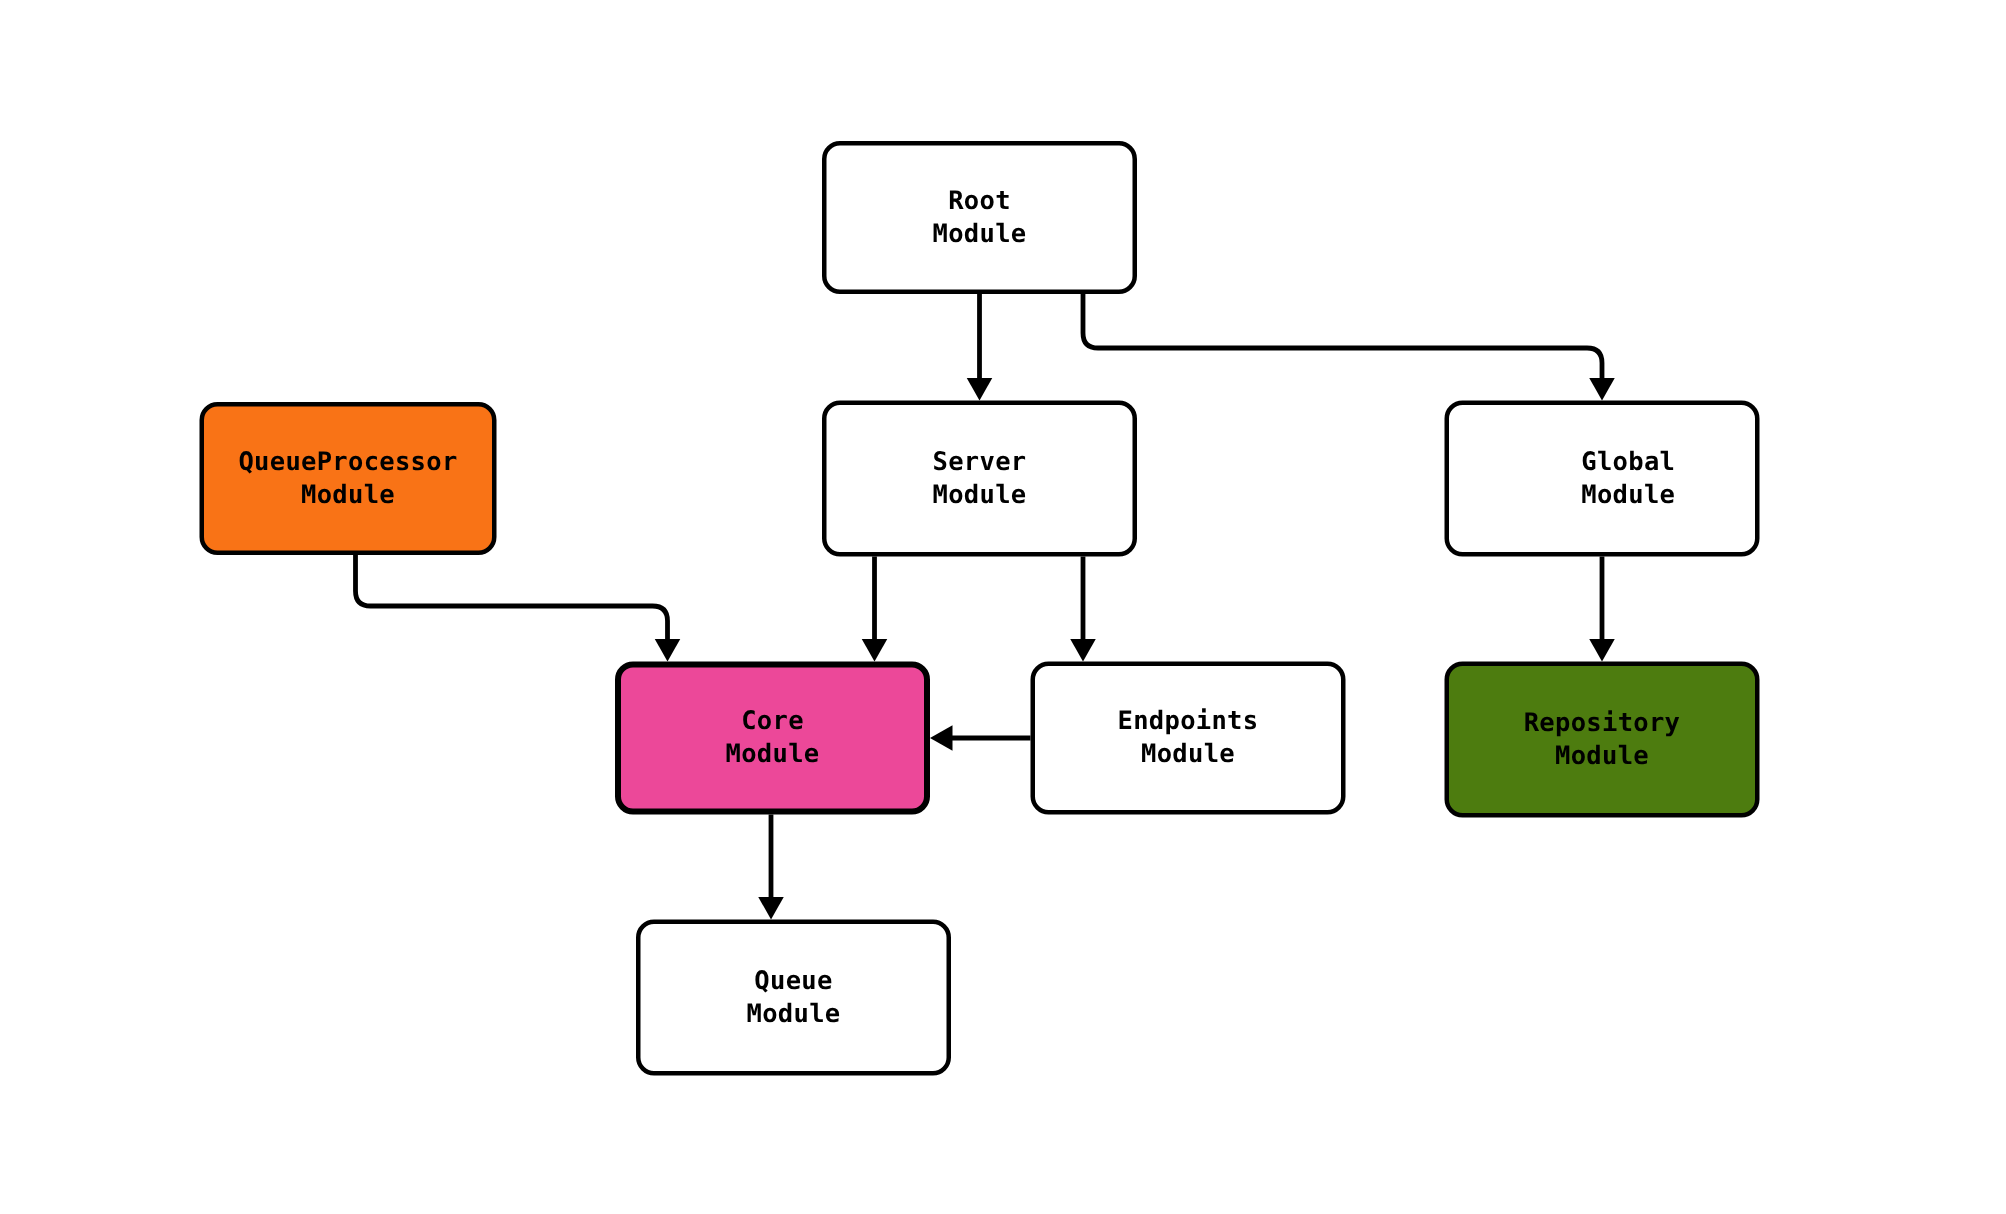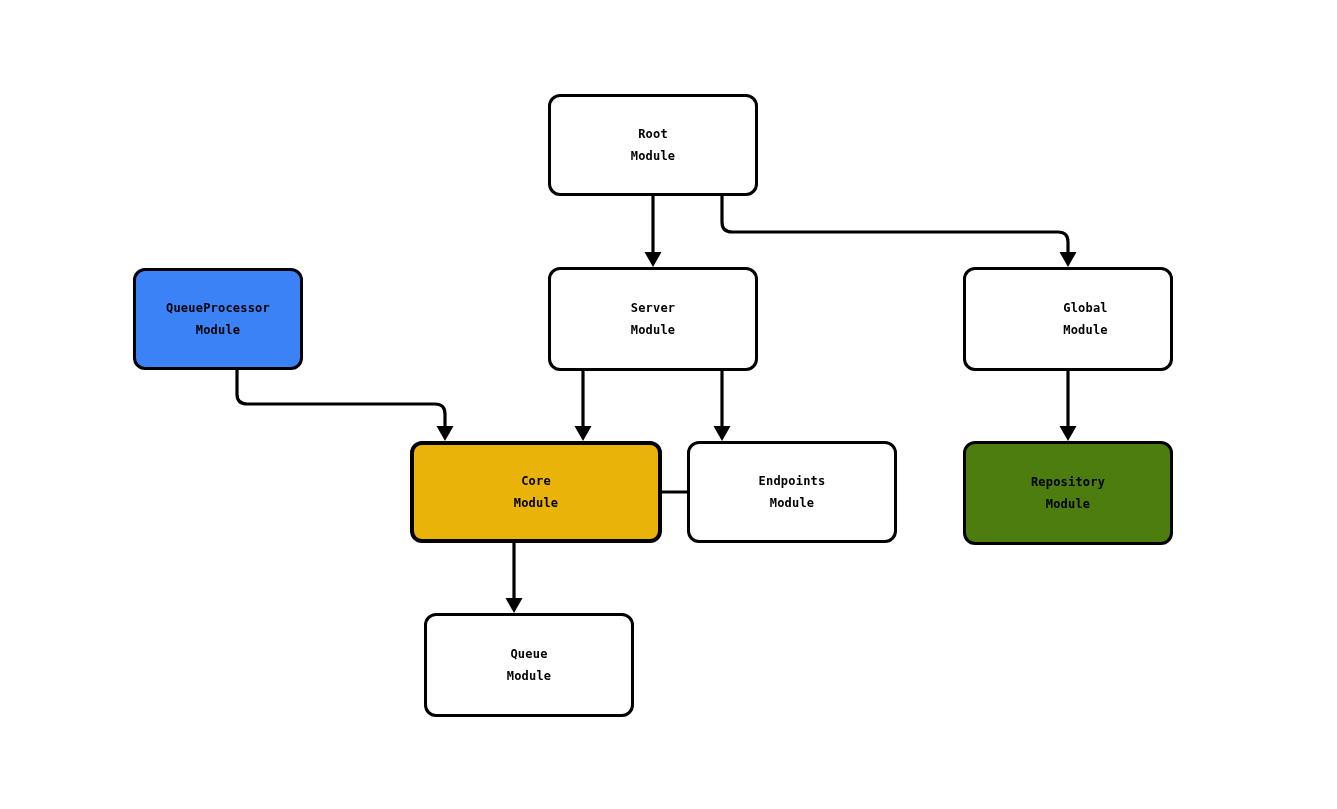--- a/index.html
+++ b/index.html
@@ -34,21 +34,21 @@
     flex-direction: column;
     align-items: center;
     justify-content: center;
     z-index: 2;
   }
   .node.emphasis {
     border-width: 4px;
   }
   .node-label {
     font-family: "DejaVu Sans Mono", "Liberation Mono", monospace;
-    font-size: 12px;
+    font-size: 17px;
     font-weight: 700;
     line-height: 22px;
     color: #000000;
     text-align: center;
     letter-spacing: 0.2px;
     white-space: pre;
   }
 </style>
 </head>
 <body>
@@ -88,33 +88,33 @@
         <path d="M 514 543 L 514 601" fill="none" stroke="#000000" stroke-width="3.2" stroke-linecap="butt"></path>
         <polygon points="514,613 505.5,598 522.5,598" fill="#000000"></polygon>
       </g>
     </svg>
 
   <div id="nodes">
       <div class="node" style="left: 548px; top: 94px; width: 210px; height: 102px; background: rgb(255, 255, 255); border-color: rgb(0, 0, 0);">
         <div class="node-label">Root</div>
         <div class="node-label">Module</div>
       </div>
-      <div class="node" style="left: 133px; top: 268px; width: 170px; height: 102px; background: #3b82f6; border-color: rgb(0, 0, 0);">
+      <div class="node" style="left: 133px; top: 268px; width: 198px; height: 102px; background: #f97316; border-color: rgb(0, 0, 0);">
         <div class="node-label">QueueProcessor</div>
         <div class="node-label">Module</div>
       </div>
       <div class="node" style="left: 548px; top: 267px; width: 210px; height: 104px; background: rgb(255, 255, 255); border-color: rgb(0, 0, 0);">
         <div class="node-label">Server</div>
         <div class="node-label">Module</div>
       </div>
       <div class="node" style="left: 963px; top: 267px; width: 210px; height: 104px; background: rgb(255, 255, 255); border-color: rgb(0, 0, 0); padding-left: 35px;">
         <div class="node-label">Global</div>
         <div class="node-label">Module</div>
       </div>
-      <div class="node emphasis" style="left: 410px; top: 441px; width: 252px; height: 102px; background: #eab308; border-color: rgb(0, 0, 0);">
+      <div class="node emphasis" style="left: 410px; top: 441px; width: 210px; height: 102px; background: #ec4899; border-color: rgb(0, 0, 0);">
         <div class="node-label">Core</div>
         <div class="node-label">Module</div>
       </div>
       <div class="node" style="left: 687px; top: 441px; width: 210px; height: 102px; background: rgb(255, 255, 255); border-color: rgb(0, 0, 0);">
         <div class="node-label">Endpoints</div>
         <div class="node-label">Module</div>
       </div>
       <div class="node" style="left: 963px; top: 441px; width: 210px; height: 104px; background: #4d7c0f; border-color: rgb(0, 0, 0);">
         <div class="node-label">Repository</div>
         <div class="node-label">Module</div>

